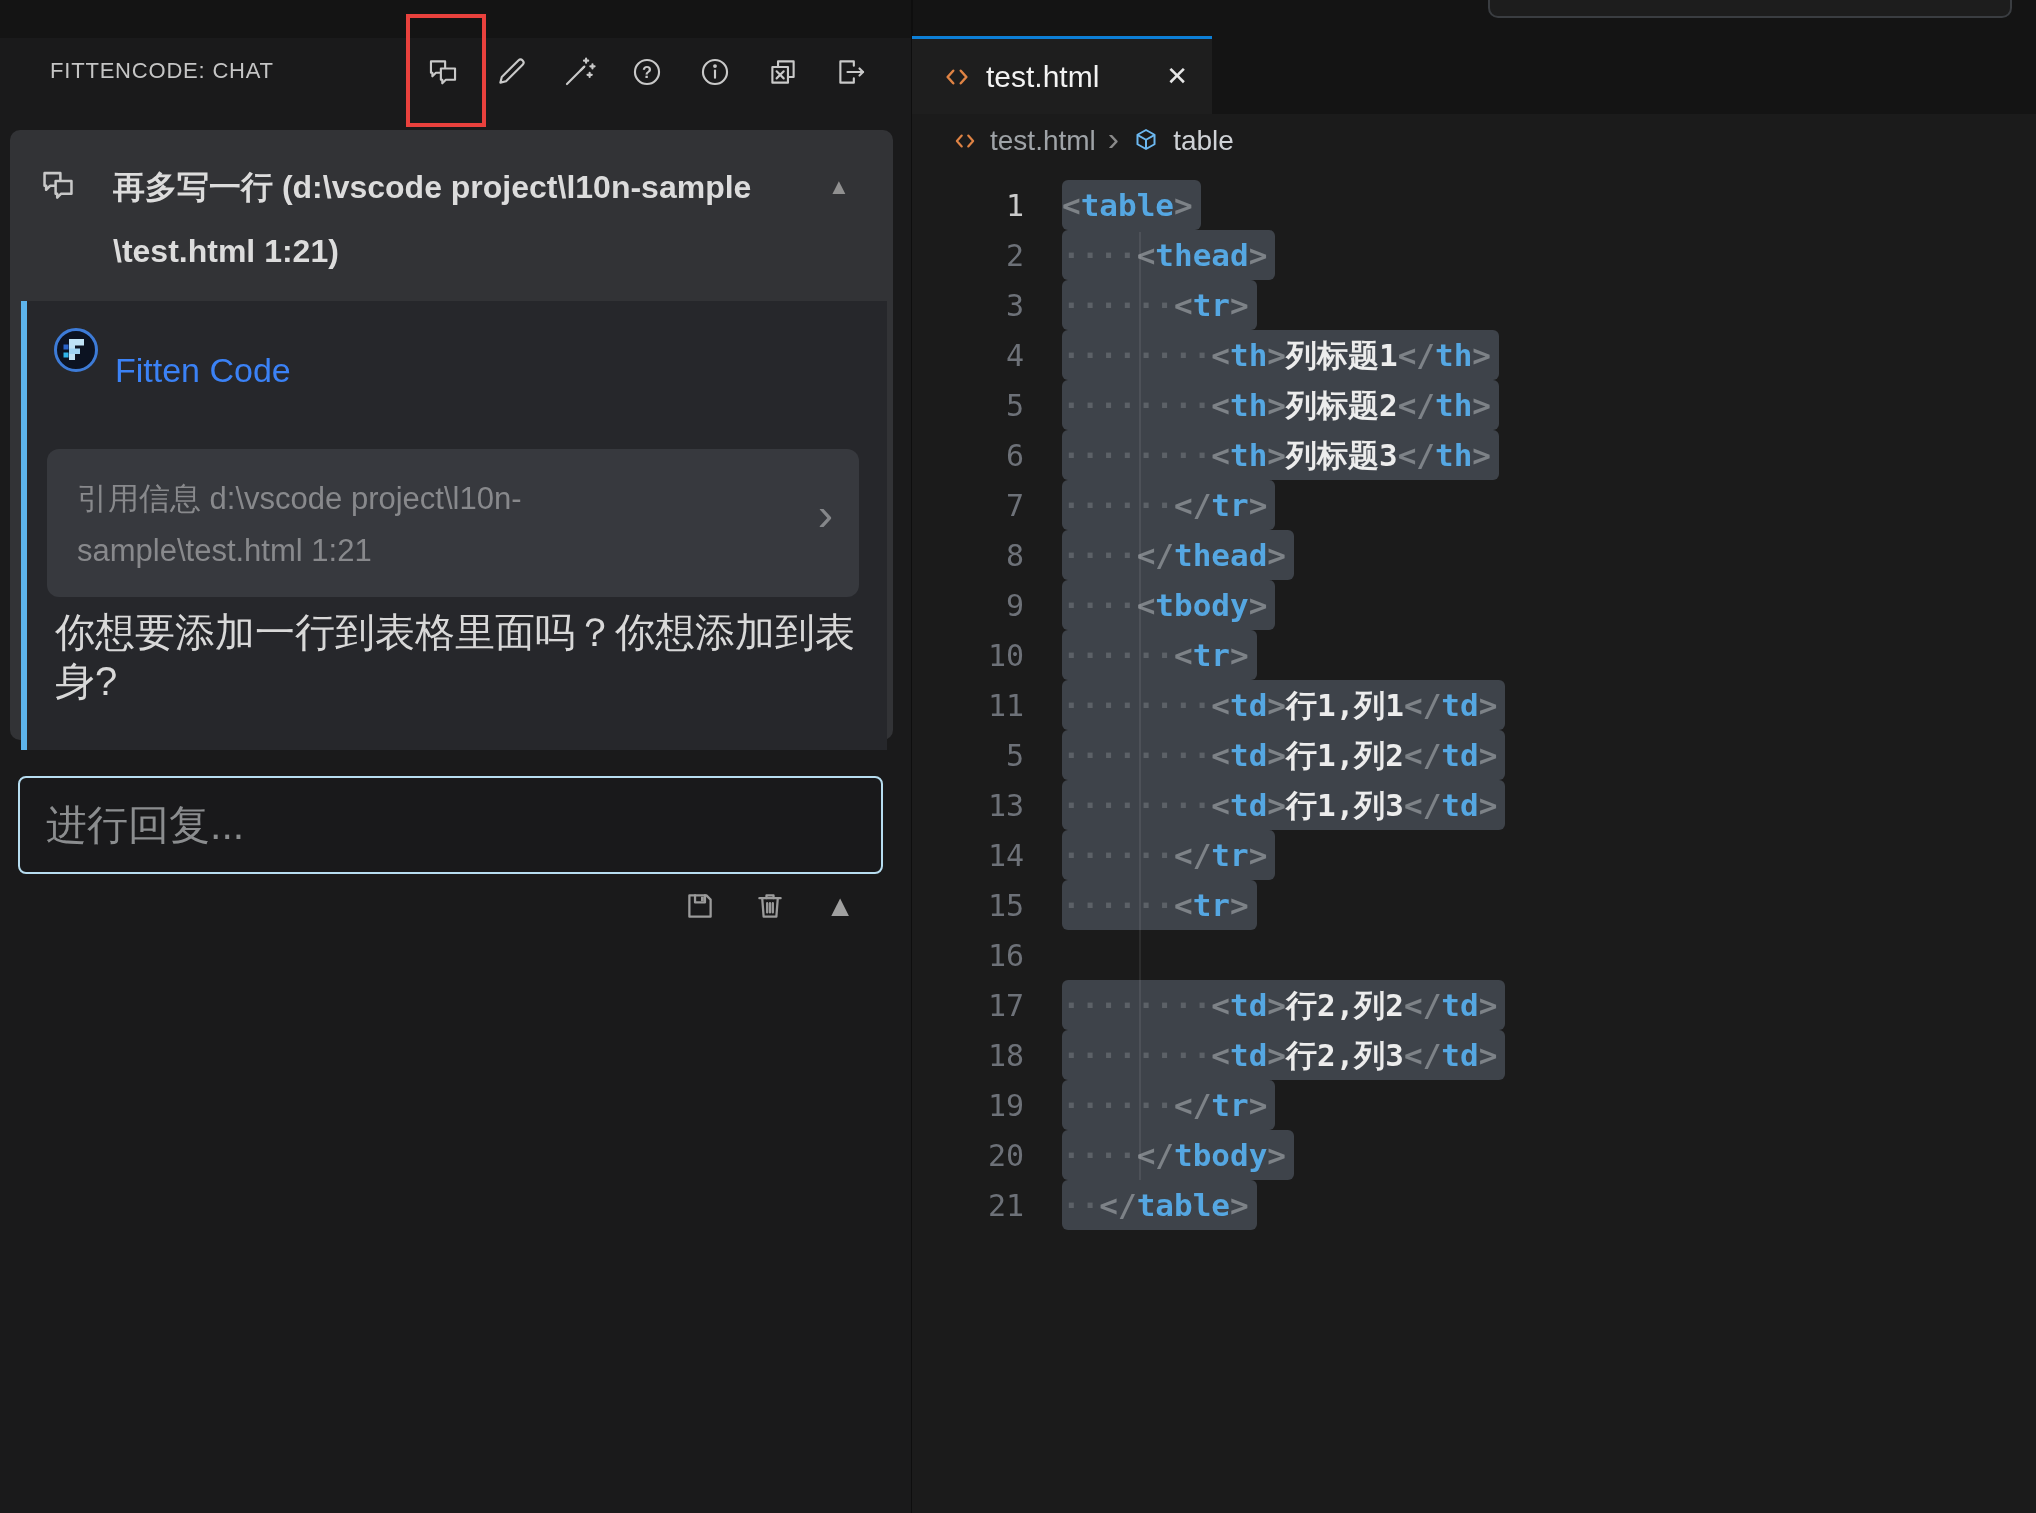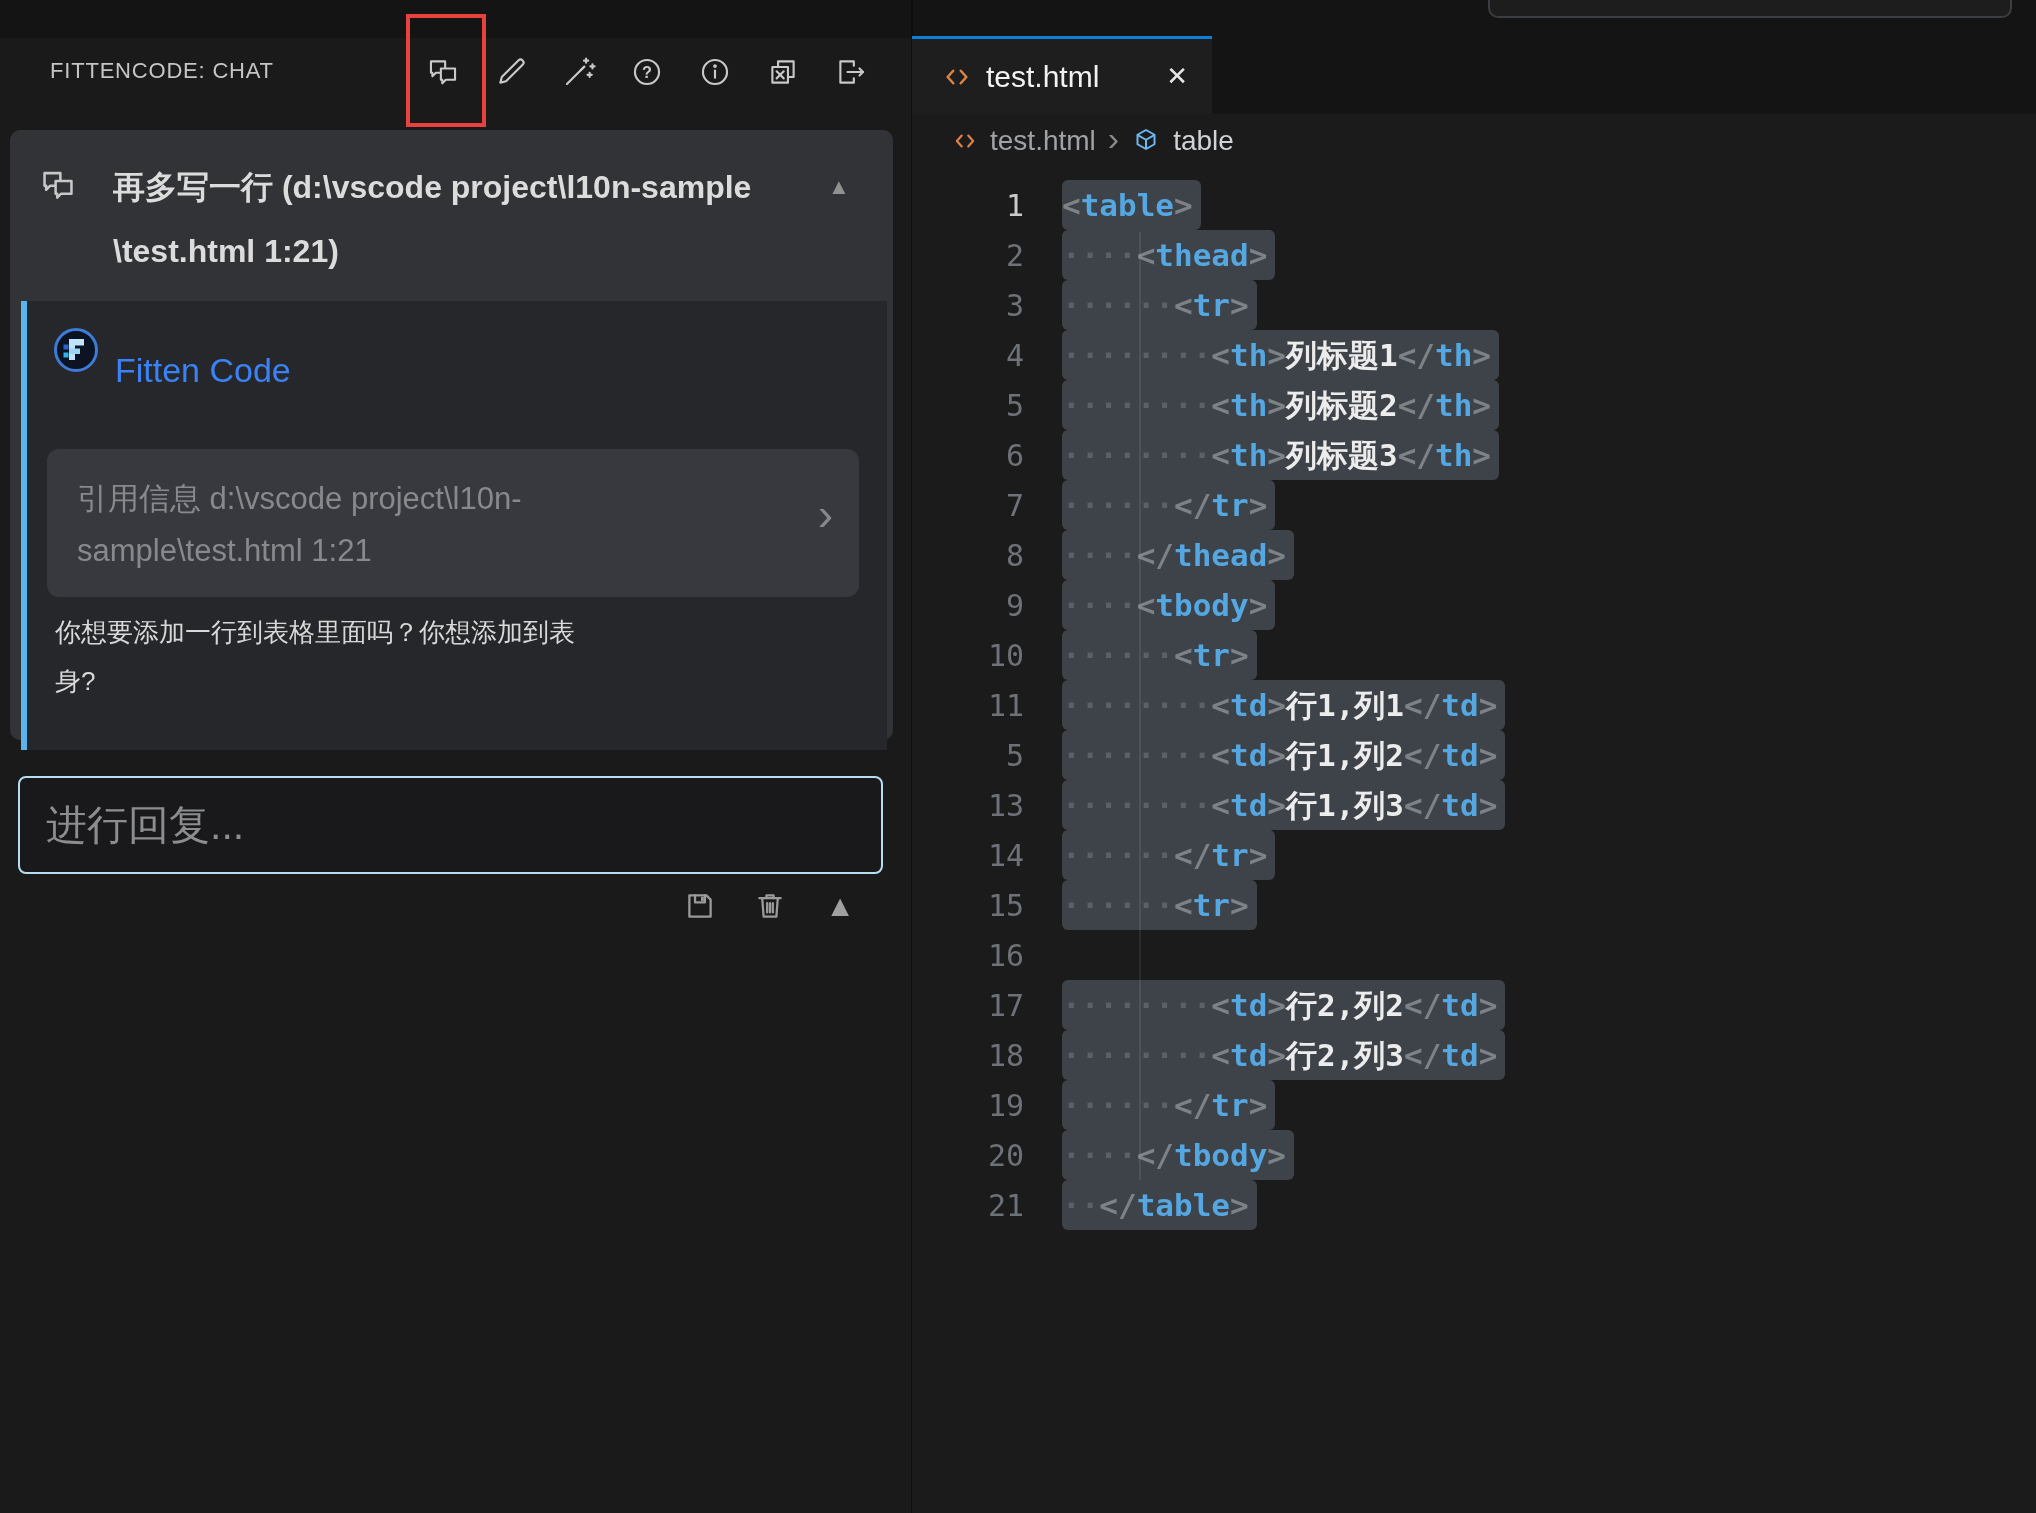--- a/index.html
+++ b/index.html
@@ -30,21 +30,21 @@
   .card-chat-icon svg{width:40px;height:38px;stroke:#c8c8c8;fill:none;stroke-width:1.6;stroke-linejoin:round;}
   .card-title{left:103px;top:25px;width:706px;font-size:32px;font-weight:bold;color:#dcdcdc;line-height:64px;}
   .collapse-tri{left:818px;top:44px;font-size:22px;color:#909090;cursor:pointer;}
 
   .resp{left:11px;top:171px;width:866px;height:449px;background:#26272b;border-left:6px solid var(--assistant-bar,#5db4ec);box-sizing:border-box;}
   .logo{left:26px;top:26px;width:46px;height:46px;}
   .assist-name{left:88px;top:50px;font-size:34px;color:#3b82f6;}
   .quote{left:20px;top:112px;width:812px;height:148px;background:#37393e;border-radius:12px;cursor:pointer;margin-top:36px;}
   .quote-text{left:30px;top:24px;width:660px;font-size:31px;color:#88898c;line-height:52px;}
   .quote-chevron{right:26px;top:42px;font-size:46px;color:#85878a;line-height:46px;}
-  .message{left:28px;top:307px;width:816px;font-size:26px;color:#d8d8d8;line-height:49px;}
+  .message{left:28px;top:307px;width:816px;font-size:40px;color:#d8d8d8;line-height:49px;}
 
   .reply-box{left:8px;top:646px;width:865px;height:98px;background:#19191b;border:2px solid var(--reply-border,#b7ddf0);border-radius:8px;box-sizing:border-box;}
   .reply-box input{width:100%;height:100%;background:transparent;border:none;outline:none;
     font-family:"Liberation Sans","DejaVu Sans",sans-serif;font-size:41px;color:#dddddd;padding:0 20px 0 26px;box-sizing:border-box;}
   .reply-box input::placeholder{color:#8b8d8f;}
   .ract{width:36px;height:36px;display:flex;align-items:center;justify-content:center;cursor:pointer;}
   .ract svg{width:34px;height:34px;stroke:#9b9b9b;fill:none;stroke-width:1.6;stroke-linecap:round;stroke-linejoin:round;}
   .send-tri{font-size:30px;color:#a0a0a0;line-height:36px;}
   .a-save{left:672px;top:758px;}
   .a-trash{left:742px;top:758px;}

